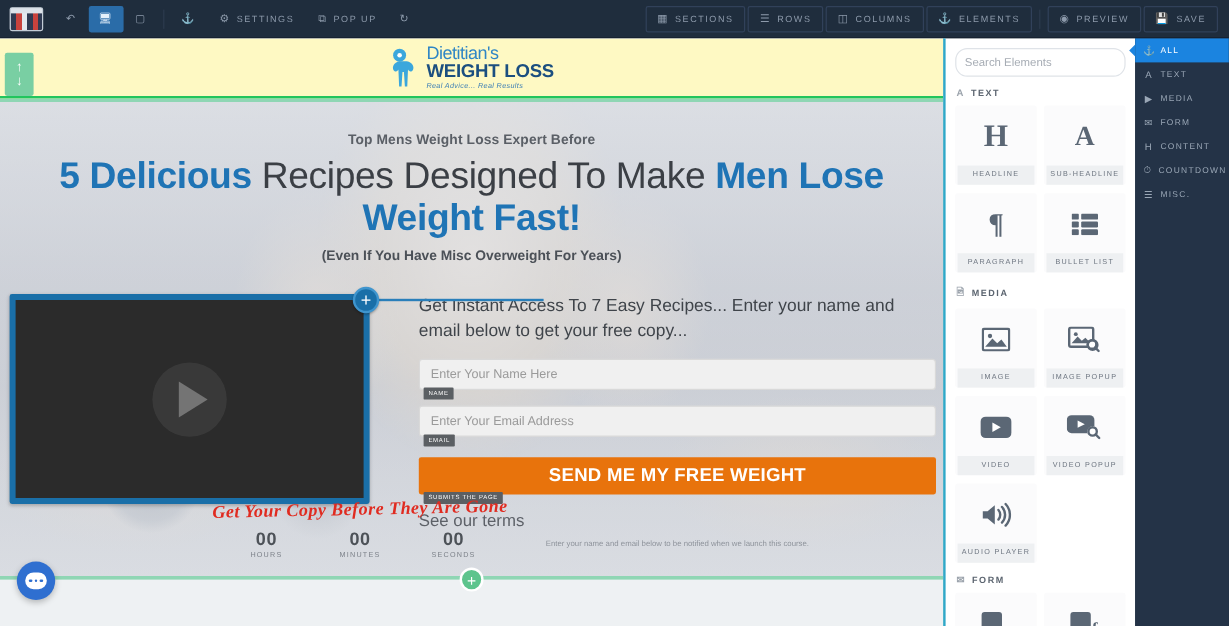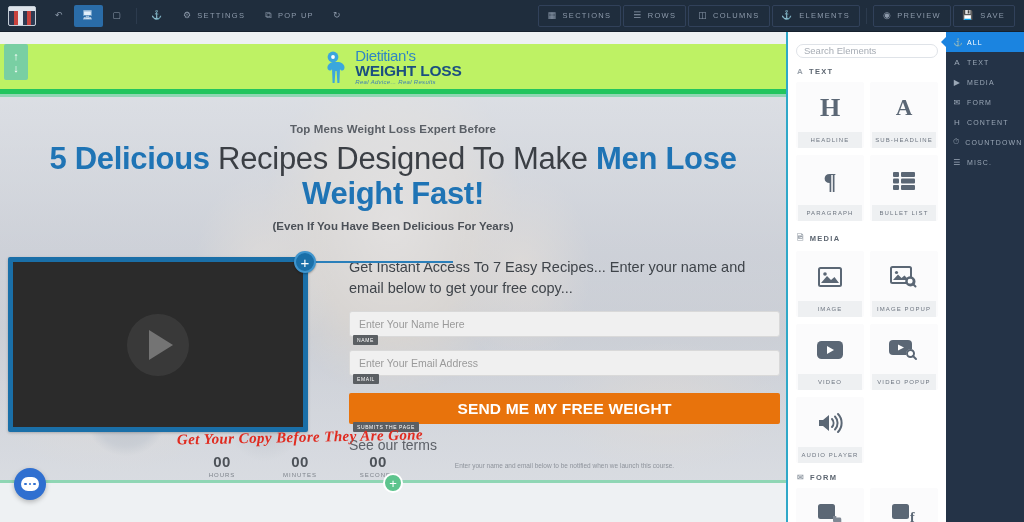--- a/index.html
+++ b/index.html
@@ -54,25 +54,24 @@
 
   
   #canvas {
     position: absolute; top: 32px; left: 0;
     width: 786px; height: 490px;
     background: #eef1f3; overflow: hidden;
   }
 
   
   #logobar {
-    height: 50px; background: #bef264;
+    height: 50px; background: #fef9c3;
     display: flex; align-items: center; justify-content: center;
-    border-bottom: 5px solid #22c55e;
+    border-bottom: 2px solid #22c55e;
     position: relative;
-    margin-top: 12px;
   }
   .brand { display: flex; align-items: center; gap: 5px; }
   .brand-mark { width: 26px; height: 34px; position: relative; }
   .brand-mark svg { display: block; }
   .brand-txt { line-height: 1; }
   .brand-l1 { font-size: 15px; color: #2f86c5; letter-spacing: -0.4px; }
   .brand-l2 { font-size: 15.5px; font-weight: bold; color: #1b4f80; letter-spacing: -0.2px; }
   .brand-l3 { font-size: 6px; color: #3d7fb5; font-style: italic; letter-spacing: 0.3px; margin-top: 1px; }
 
   
@@ -252,21 +251,21 @@
   #chat .bub i { width: 2.5px; height: 2.5px; background: #2f6fd0; border-radius: 50%; display:block; }
 
   
   #elpanel {
     position: absolute; top: 32px; left: 786px;
     width: 160px; height: 490px; background: #ffffff;
     border-left: 2px solid #2fa8c8; overflow: hidden;
   }
   .search-wrap { padding: 8px 8px 4px 8px; }
   .search-inp {
-    width: 100%; height: 14px; border: 1px solid #dfe3e8; border-radius: 10px;
+    width: 100%; height: 24px; border: 1px solid #dfe3e8; border-radius: 10px;
     font-size: 9.5px; color: #9aa0a8; padding: 0 7px; background: #fff;
     font-family: "Liberation Sans", sans-serif;
   }
   .search-inp::placeholder { color: #a6acb4; }
   .cat-head {
     display: flex; align-items: center; gap: 5px;
     padding: 5px 9px 4px 9px; font-size: 7.5px; letter-spacing: 1.3px;
     color: #5c6570; text-transform: uppercase; font-weight: bold;
   }
   .cat-head .ci { font-size: 8px; color: #9aa2ab; }
@@ -412,21 +411,21 @@
       <div class="veil"></div>
     </div>
 
     <div class="hero-inner">
       <div class="eyebrow">Top Mens Weight Loss Expert Before</div>
 
       <div class="h1">
         <b>5 Delicious</b><span> Recipes Designed To Make </span><b>Men Lose Weight Fast!</b>
       </div>
 
-      <div class="subhead">(Even If You Have Been Delicious For Years)</div>
+      <div class="subhead">(Even If You Have Misc Overweight For Years)</div>
 
       <div class="row2">
 
         <div class="colL">
           <div class="video-box">
             <div class="play-circle">
               <div class="play-tri"></div>
             </div>
             <div class="plus-conn"></div>
             <div class="plus-blue">+</div>

